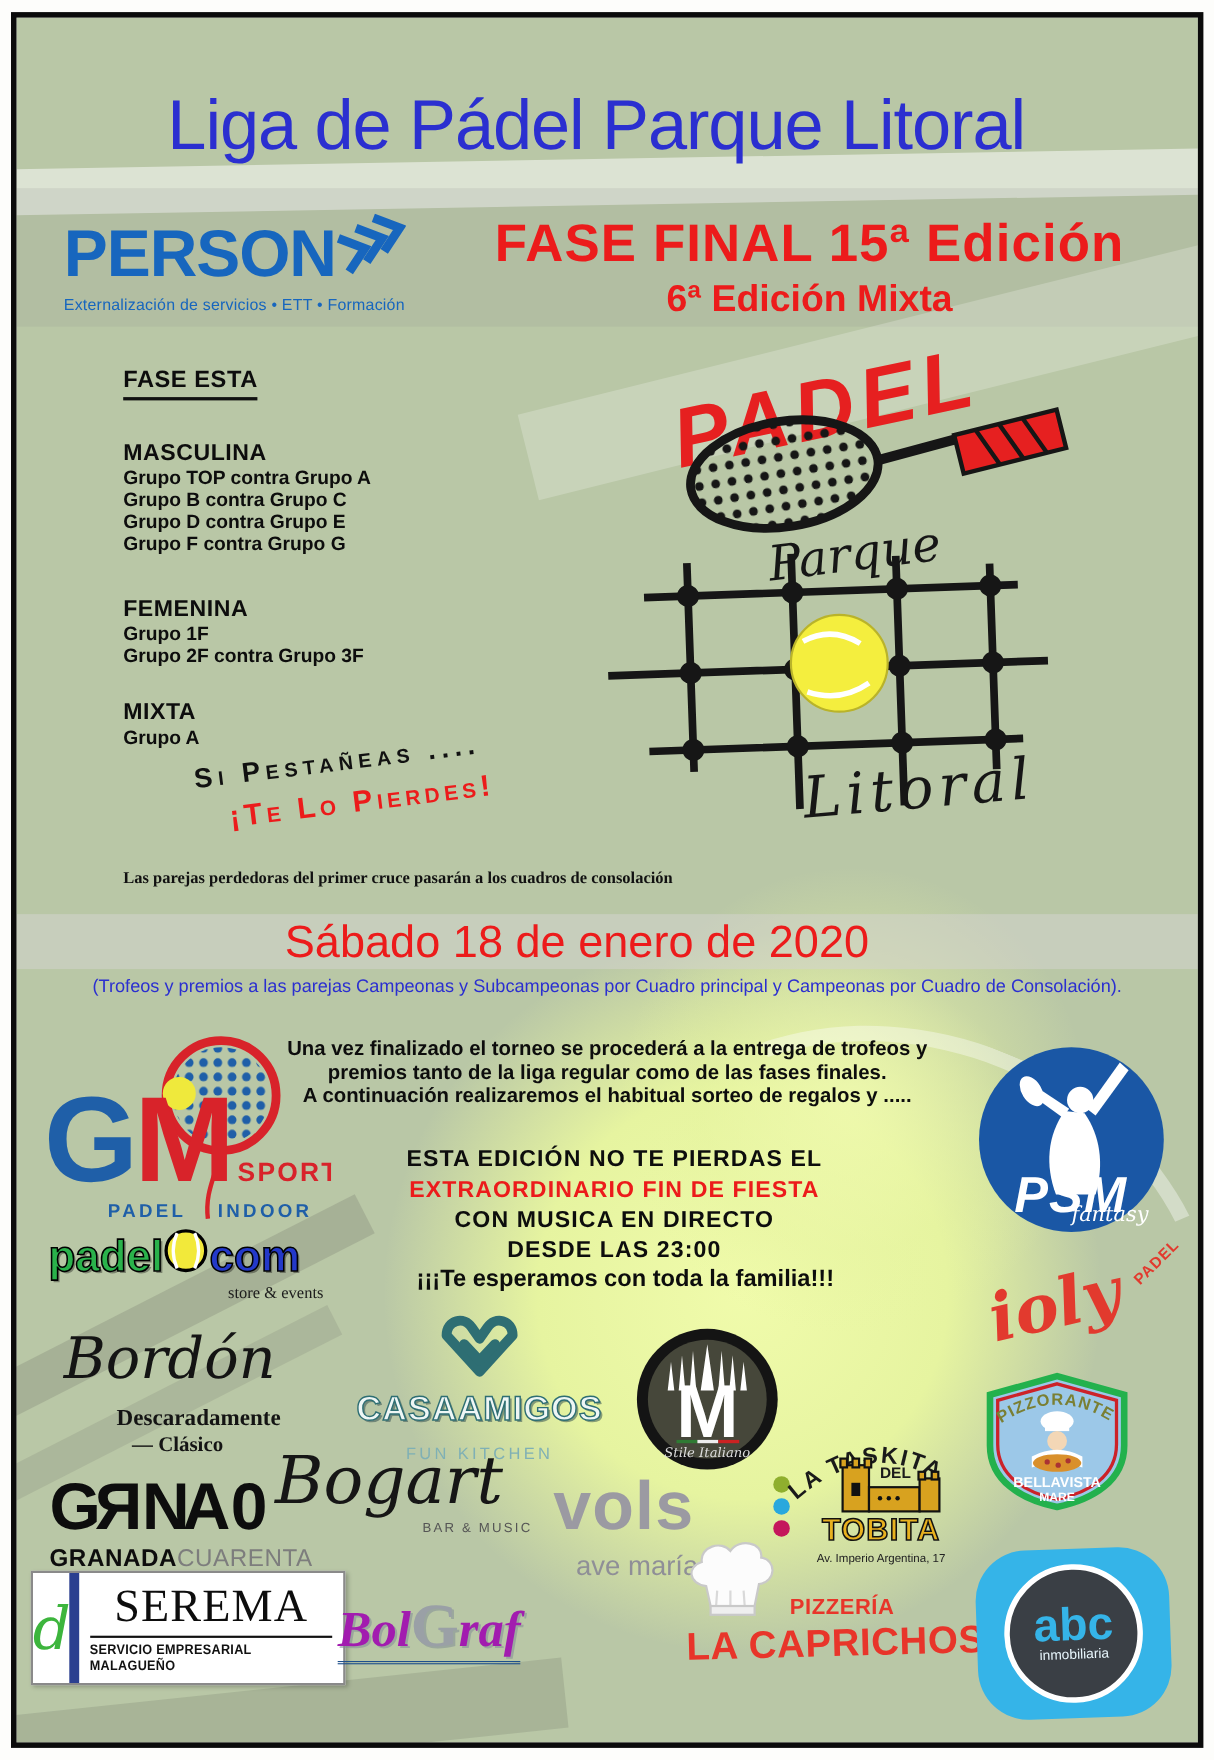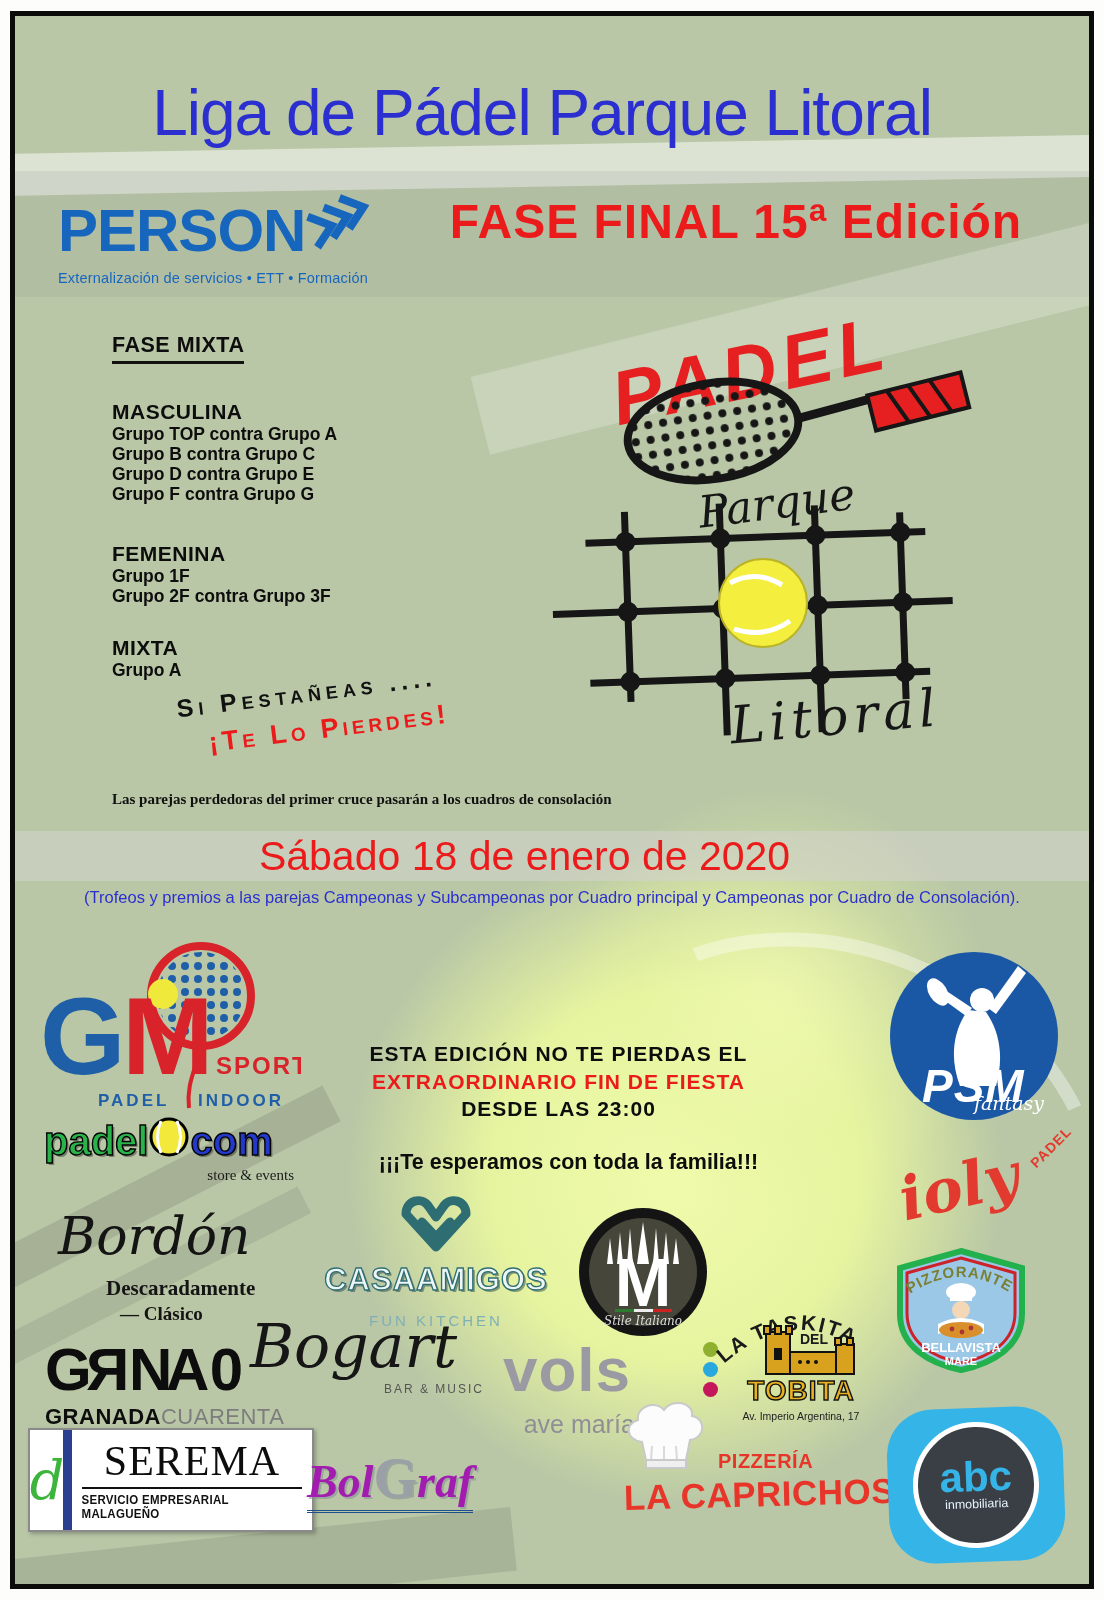--- a/index.html
+++ b/index.html
@@ -145,24 +145,25 @@
             <path d="M42 6 L62 22 L42 38"></path>
           </g>
         </svg>
       </span>
     </div>
     <div class="tagline">Externalización de servicios • ETT • Formación</div>
   </div>
 
   <div class="abs" id="edition">
     <div class="l1">FASE FINAL 15ª Edición</div>
+    <div class="l2">6ª Edición Mixta</div>
   </div>
 
   <div class="abs" id="list">
-    <div class="lh">FASE MIXTA</div>
+    <div class="lh">FASE ESTA</div>
     <div class="sec m1">MASCULINA</div>
     <div class="it">Grupo TOP contra Grupo A</div>
     <div class="it">Grupo B contra Grupo C</div>
     <div class="it">Grupo D contra Grupo E</div>
     <div class="it">Grupo F contra Grupo G</div>
     <div class="sec m2">FEMENINA</div>
     <div class="it">Grupo 1F</div>
     <div class="it">Grupo 2F contra Grupo 3F</div>
     <div class="sec m3">MIXTA</div>
     <div class="it">Grupo A</div>
@@ -217,23 +218,29 @@
     <div class="t2">¡Te Lo Pierdes!</div>
   </div>
 
   <div class="abs" id="consol">Las parejas perdedoras del primer cruce pasarán a los cuadros de consolación</div>
 
   <div class="abs" id="dateband">
     <div id="datetext">Sábado 18 de enero de 2020</div>
   </div>
   <div class="abs" id="prizes">(Trofeos y premios a las parejas Campeonas y Subcampeonas por Cuadro principal y Campeonas por Cuadro de Consolación).</div>
 
+  <div class="abs" id="para">
+    <div>Una vez finalizado el torneo se procederá a la entrega de trofeos y</div>
+    <div>premios tanto de la liga regular como de las fases finales.</div>
+    <div>A continuación realizaremos el habitual sorteo de regalos y .....</div>
+  </div>
   <div class="abs" id="esta">
     <div>ESTA EDICIÓN NO TE PIERDAS EL</div>
     <div class="red">EXTRAORDINARIO FIN DE FIESTA</div>
+    <div>CON MUSICA EN DIRECTO</div>
     <div>DESDE LAS 23:00</div>
   </div>
   <div class="abs" id="family">¡¡¡Te esperamos con toda la familia!!!</div>
 
   <div class="abs" id="gm">
     <svg width="265" height="182" viewBox="0 0 265 182">
       <defs>
         <pattern id="bdots" width="13" height="13" patternUnits="userSpaceOnUse">
           <circle cx="6" cy="6" r="4" fill="#1f5fa8"></circle>
         </pattern>

